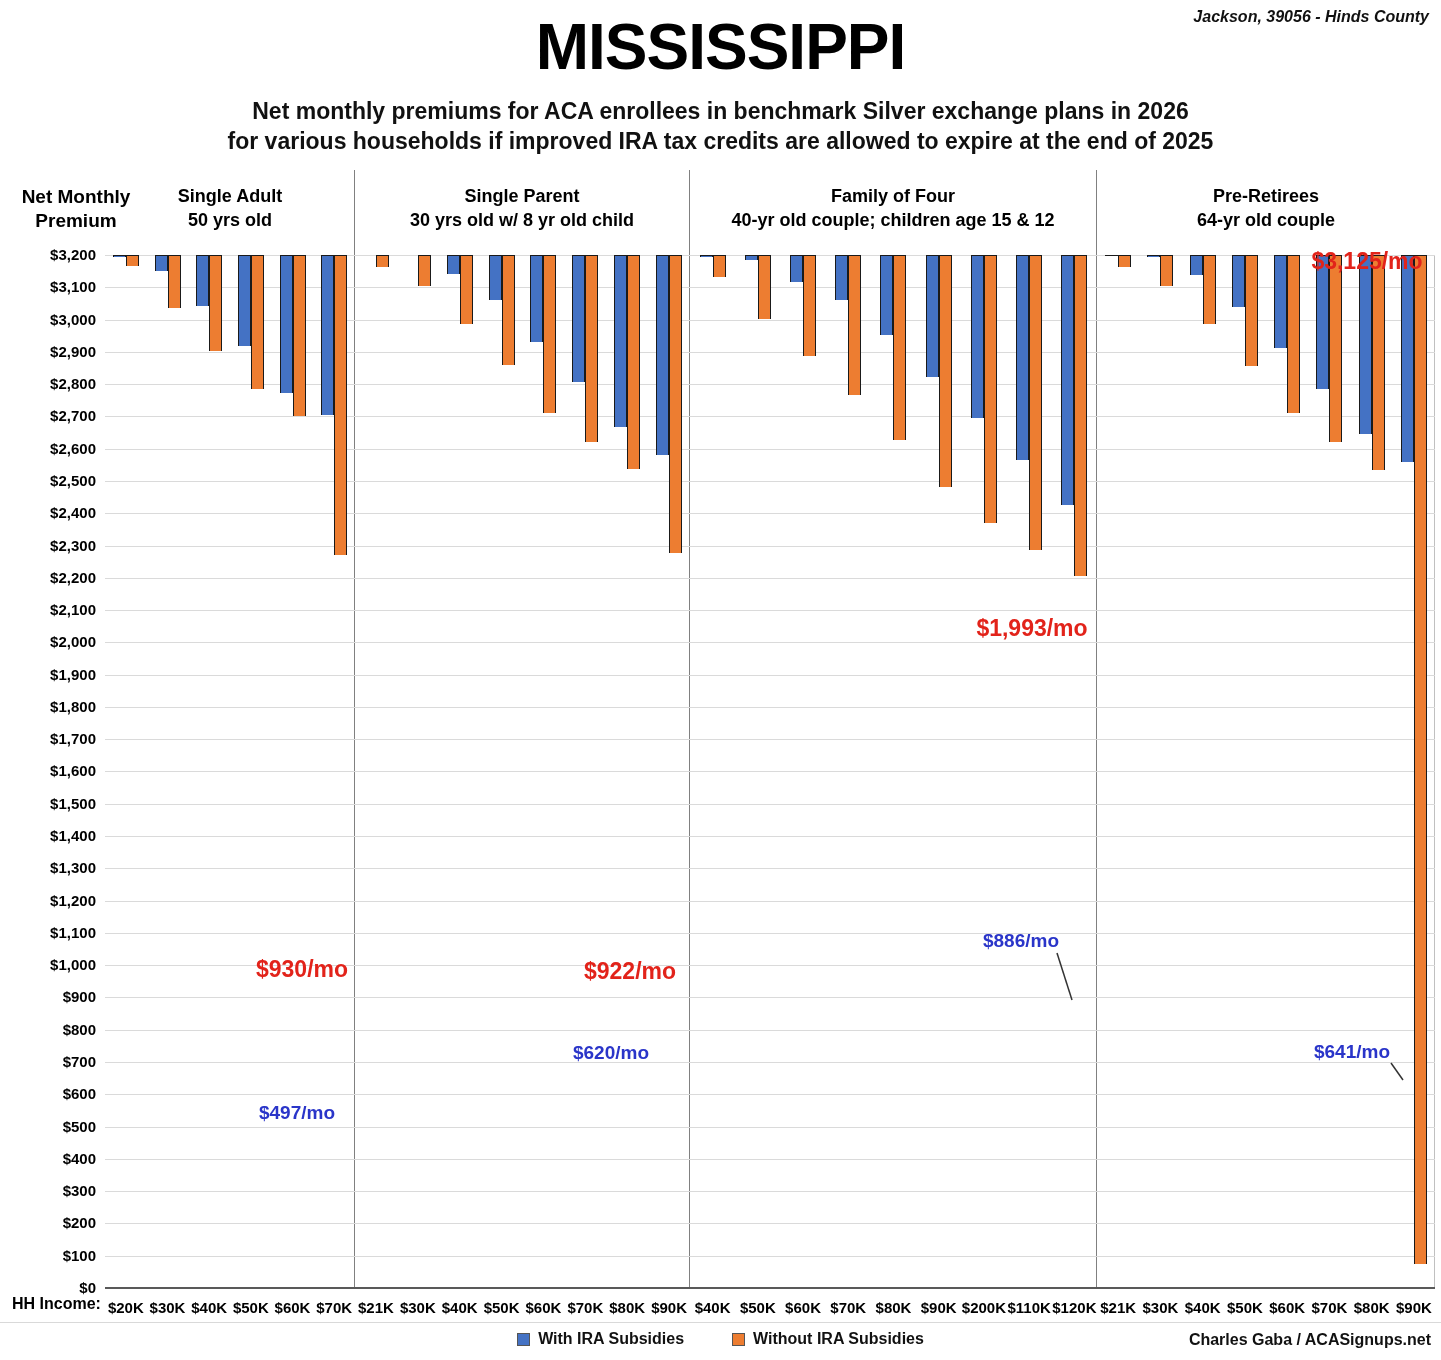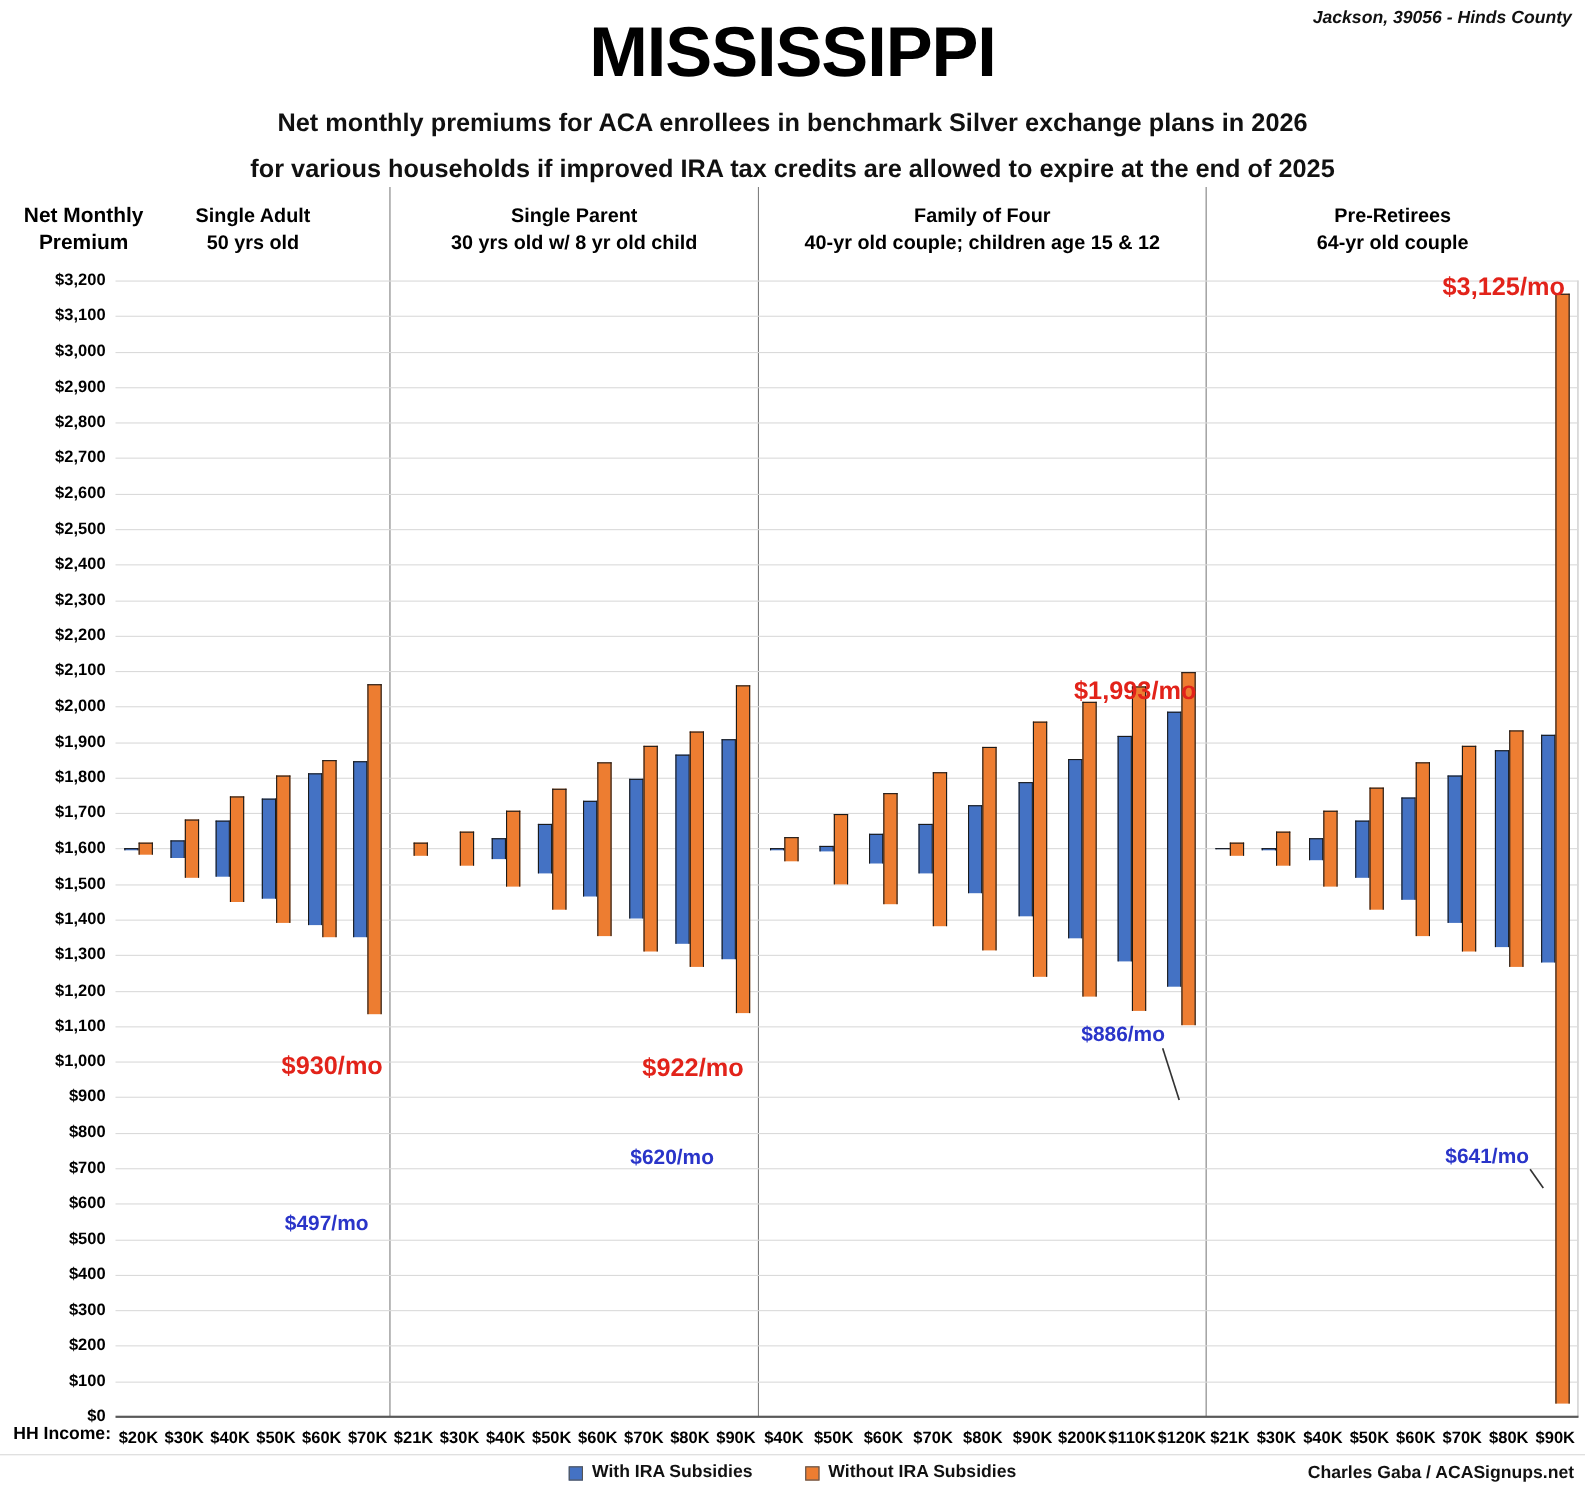--- a/index.html
+++ b/index.html
@@ -3,34 +3,34 @@
 <meta charset="utf-8">
 <style>
   html,body{margin:0;padding:0;}
   body{font-family:"Liberation Sans", sans-serif; background:#ffffff;}
   #canvas{position:relative;width:1441px;height:1360px;background:#ffffff;overflow:hidden;
           border-bottom:2px solid #d9d9d9;}
   .loc{position:absolute;top:8px;right:12px;font-size:16px;font-weight:bold;color:#111;font-style:italic;}
   .title{position:absolute;top:10px;left:0;width:100%;text-align:center;font-size:64px;
          font-weight:800;letter-spacing:-1px;color:#000;}
   .subtitle{position:absolute;left:0;width:100%;text-align:center;font-size:23px;font-weight:bold;color:#111;}
-  .sub1{top:98px;} .sub2{top:128px;margin-top:12px;}
+  .sub1{top:98px;} .sub2{top:128px;}
   .yaxis-title{position:absolute;left:12px;top:185px;width:128px;text-align:center;
                font-size:19px;font-weight:bold;line-height:24px;color:#000;}
   .panel-head{position:absolute;top:184px;transform:translateX(-50%);text-align:center;
               font-size:18px;font-weight:bold;line-height:24px;color:#000;white-space:nowrap;}
   .separator{position:absolute;top:170px;height:1118px;width:1px;background:#808080;}
   .right-edge{position:absolute;top:255px;height:1033px;width:1px;background:#c0c0c0;}
   #plot{position:absolute;left:105px;top:255px;width:1330px;height:1033px;}
   .gridline{position:absolute;left:0;width:100%;height:1px;background:#dadada;}
   .baseline{position:absolute;left:0;bottom:-1px;width:100%;height:2px;background:#595959;}
   #ylabels{position:absolute;left:0;top:255px;width:96px;height:1033px;}
   .ytick{position:absolute;right:0;width:96px;text-align:right;font-size:15px;font-weight:bold;color:#000;}
   .panel{position:absolute;top:0;height:100%;display:flex;}
-  .group{flex:1 1 0;position:relative;display:flex;align-items:center;justify-content:center;}
+  .group{flex:1 1 0;position:relative;display:flex;align-items:flex-start;justify-content:center;}
   .bar{width:13px;box-sizing:border-box;border:1px solid #1a1a1a;border-bottom:none;}
   .bar-with{background:#4472C4;} .bar-without{background:#ED7D31;}
   .xlab{position:absolute;bottom:-28px;left:50%;transform:translateX(-50%);
         font-size:15px;font-weight:bold;color:#000;white-space:nowrap;}
   .hh-income{position:absolute;left:12px;top:1295px;font-size:16px;font-weight:bold;color:#000;}
   .ann{position:absolute;transform:translate(-50%,-50%);font-weight:bold;white-space:nowrap;}
   .ann-red{color:#E2231A;font-size:23px;}
   .ann-blue{color:#2A35C9;font-size:19px;}
   #leaders{position:absolute;left:0;top:0;pointer-events:none;}
   .legend-sep{position:absolute;top:1322px;left:0;width:100%;height:1px;background:#d9d9d9;}

